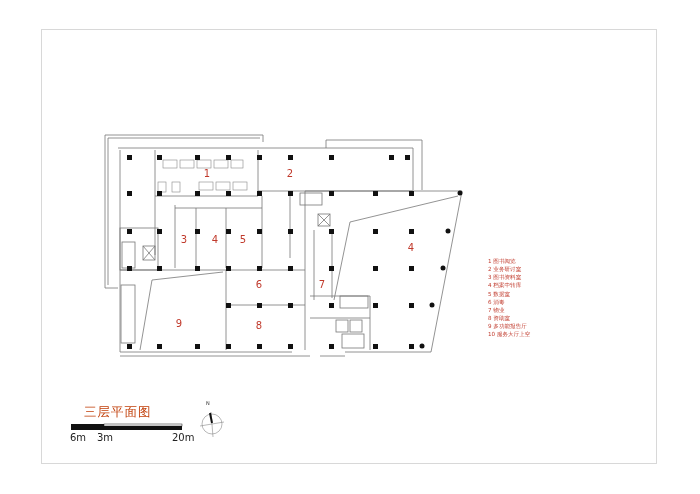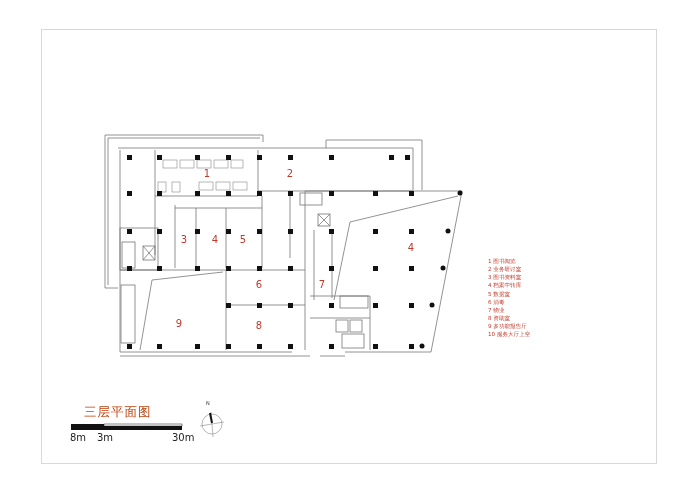--- a/index.html
+++ b/index.html
@@ -179,16 +179,16 @@
   <div>4 档案中转库</div>
   <div>5 数据室</div>
   <div>6 消毒</div>
   <div>7 物业</div>
   <div>8 资助室</div>
   <div>9 多功能报告厅</div>
   <div>10 服务大厅上空</div>
 </div>
 
 <div id="title">三层平面图</div>
-<span class="scale-lbl" style="left:70px">8m</span>
+<span class="scale-lbl" style="left:70px">6m</span>
 <span class="scale-lbl" style="left:97px">3m</span>
-<span class="scale-lbl" style="left:172px">30m</span>
+<span class="scale-lbl" style="left:172px">20m</span>
 <span id="compass-n">N</span>
 
 </body></html>

